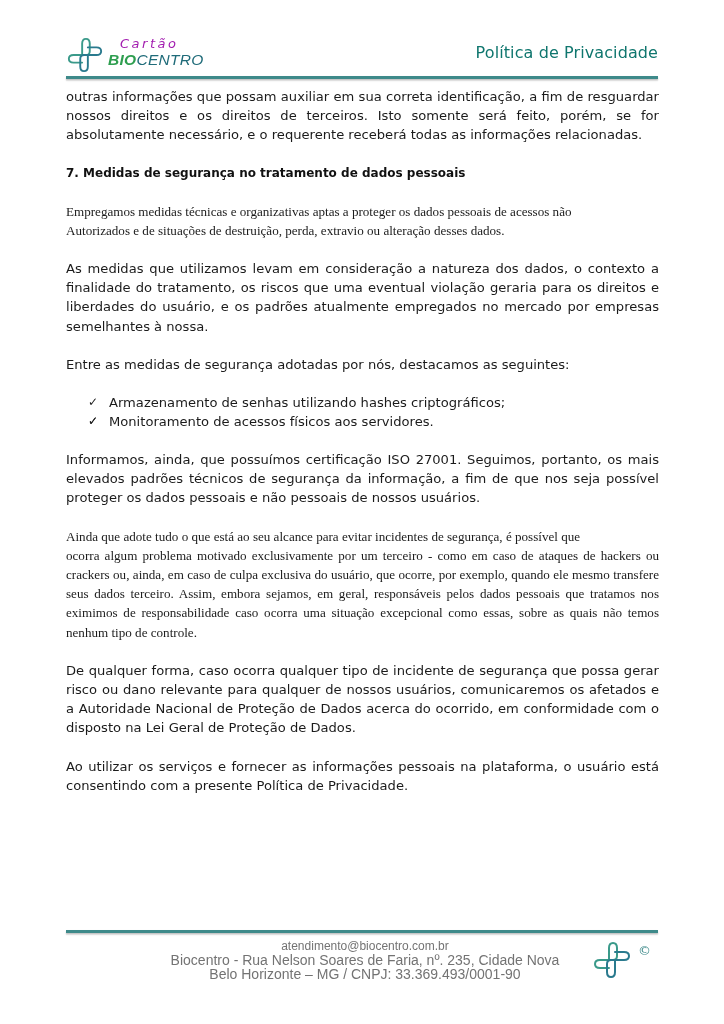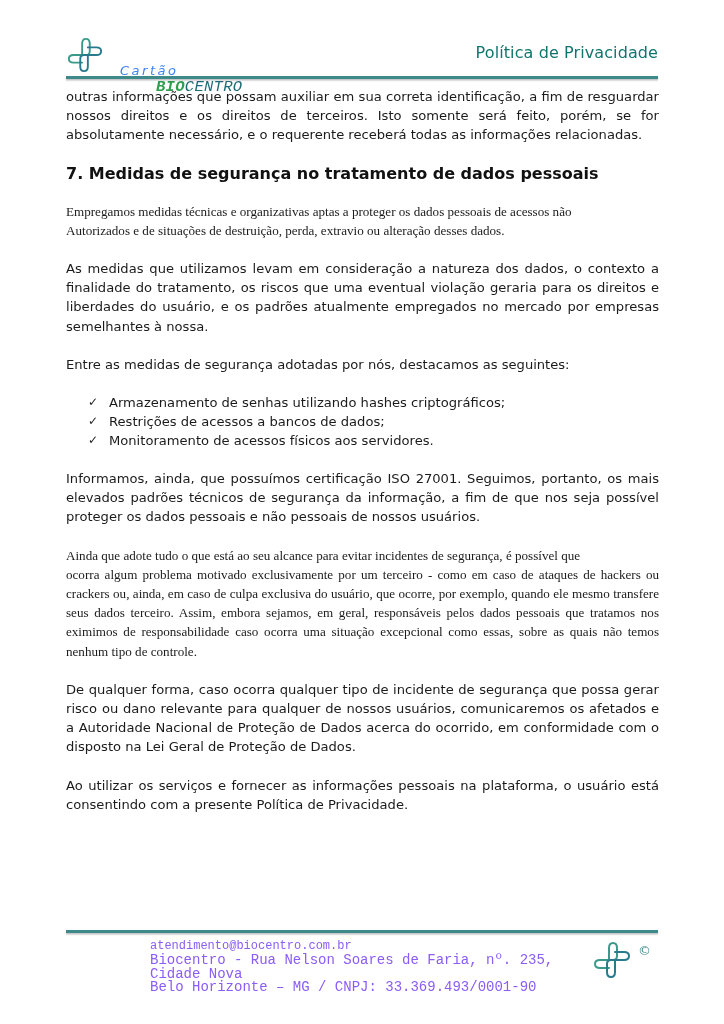--- a/index.html
+++ b/index.html
@@ -38,33 +38,31 @@
       position: absolute;
       left: 42px;
       top: 0;
     }
     .logo-line1 {
       display: block;
       font-family: "DejaVu Sans", sans-serif;
       font-style: italic;
       font-size: 13px;
       letter-spacing: 2.5px;
-      color: #3b82f6;
+      color: #a21caf;
       line-height: 15px;
       padding-left: 12px;
-      margin-top: 27px;
     }
     .logo-line2 {
       display: block;
-      font-family: Liberation Mono, monospace;
+      font-family: Liberation Sans, sans-serif;
       font-size: 15.5px;
       line-height: 18px;
       font-style: italic;
       letter-spacing: 0.3px;
-      margin-left: 48px;
     }
     .logo-bio {
       color: #2e9e4f;
       font-weight: bold;
     }
     .logo-centro {
       color: #1f6b79;
     }
     .header-title {
       position: absolute;
@@ -94,21 +92,21 @@
       font-size: 13.1px;
       line-height: 19.2px;
       color: #1b1b1b;
     }
     .content p {
       margin: 0 0 19px 0;
       text-align: justify;
     }
     .content h2 {
       margin: 0 0 19px 0;
-      font-size: 16px;
+      font-size: 12px;
       font-weight: bold;
       line-height: 19px;
       color: #111;
     }
     .p-block { display: block; font-family: Liberation Serif, serif; }
     .checklist {
       list-style: none;
       margin: 0 0 19px 0;
       padding: 0 0 0 22px;
     }
@@ -132,22 +130,23 @@
       width: 592px;
       height: 3px;
       background: #3e8a8a;
       box-shadow: 0 1.5px 1.5px rgba(0,0,0,0.25);
     }
     .footer-text {
       position: absolute;
       left: 150px;
       top: 939px;
       width: 430px;
-      font-family: Liberation Mono, monospace;
-      color: #8b5cf6;
+      text-align: center;
+      font-family: Liberation Sans, sans-serif;
+      color: #737373;
     }
     .footer-email {
       display: block;
       font-size: 12px;
       line-height: 15px;
     }
     .footer-addr {
       display: block;
       font-size: 14px;
       line-height: 13.5px;
@@ -200,21 +199,20 @@
 
   <p>Entre as medidas de segurança adotadas por nós, destacamos as seguintes:</p>
 
   <ul class="checklist">
     <li>
       <span class="check-icon">✓</span>
       <span>Armazenamento de senhas utilizando hashes criptográficos;</span>
     </li>
     <li>
       <span class="check-icon">✓</span>
-      <span>Restrições de acessos a bancos de dados;</span>
     </li>
     <li>
       <span class="check-icon">✓</span>
       <span>Monitoramento de acessos físicos aos servidores.</span>
     </li>
   </ul>
 
   <p>Informamos, ainda, que possuímos certificação ISO 27001. Seguimos, portanto, os mais elevados padrões técnicos de segurança da informação, a fim de que nos seja possível proteger os dados pessoais e não pessoais de nossos usuários.</p>
 
   <p>

